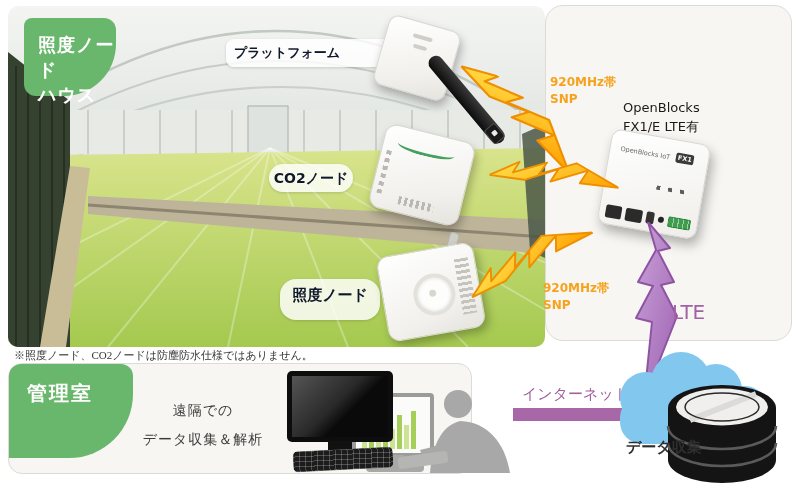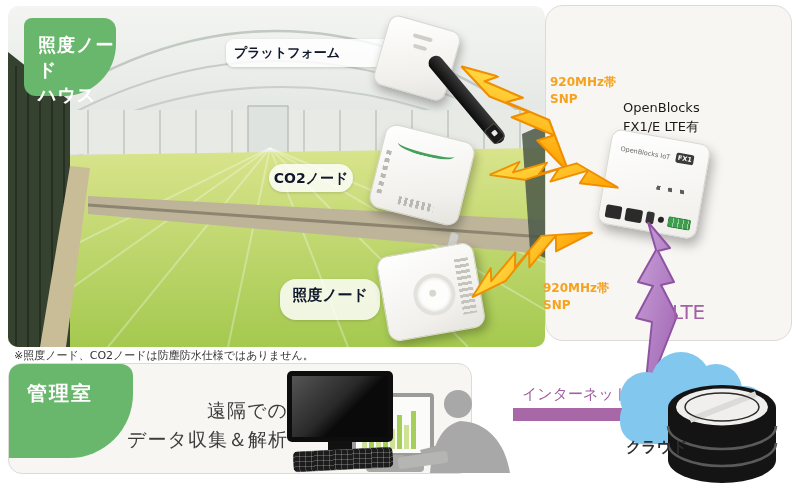--- a/index.html
+++ b/index.html
@@ -27,23 +27,23 @@
     box-shadow:0 1px 3px rgba(0,0,0,0.15);}
   #label-temp{left:218px;top:33px;width:178px;padding:5px 8px;font-size:13px;line-height:18px;box-sizing:border-box;}
   #label-co2{left:261px;top:158px;width:84px;height:28px;font-size:14px;line-height:28px;text-align:center;border-radius:14px;}
   #label-light{left:272px;top:273px;width:100px;height:41px;font-size:15px;line-height:33px;text-align:center;border-radius:16px;}
   
   .radio-label{color:#f6a21d;font-size:12px;font-weight:bold;line-height:17px;}
   #gateway-name{left:623px;top:98px;font-size:13px;font-weight:500;color:#1b1b1b;line-height:19px;}
   #lte-label{left:672px;top:300px;font-size:20px;color:#a261a5;}
   #internet-label{left:522px;top:385px;font-size:15px;font-weight:500;color:#a0609f;}
   #cloud-label{left:626px;top:438px;font-size:15px;font-weight:600;color:#2e2e2e;}
-  #note{left:14px;top:348px;font-size:11px;color:#333;}
-  #mgmt-desc{left:118px;top:396px;width:170px;text-align:right;color:#3c3c3c;
-    font-size:19px;font-weight:500;line-height:29px;letter-spacing:1px;}
+  #note{left:14px;top:348px;font-size:11px;color:#333;font-family:Liberation Serif, serif;}
+  #mgmt-desc{left:118px;top:396px;width:170px;text-align:center;color:#3c3c3c;
+    font-size:14px;font-weight:500;line-height:29px;letter-spacing:1px;}
   
   .device{background:linear-gradient(160deg,#ffffff 0%,#f1f0ec 70%,#e4e3de 100%);
     border:1px solid #d8d7d2;box-shadow:3px 5px 10px rgba(0,0,0,0.28);}
   #dev-temp{left:372px;top:16px;width:72px;height:70px;border-radius:10px;transform:rotate(16deg);}
   #dev-temp .slot{position:absolute;left:26px;top:12px;width:20px;height:4px;background:#cfcec9;border-radius:2px;}
   #dev-temp .slot2{top:22px;width:14px;left:29px;}
   #temp-probe{left:420px;top:50px;width:110px;height:15px;border-radius:8px;
     background:linear-gradient(180deg,#3a3a3a,#0c0c0c);transform:rotate(50deg);transform-origin:8px 8px;}
   #temp-probe .cap{position:absolute;right:2px;top:1px;width:16px;height:12px;background:#191919;border:1px solid #4a4a4a;border-radius:3px;}
   #temp-probe .cap i{position:absolute;left:5px;top:3px;width:5px;height:5px;background:#e8e8e8;border-radius:1px;}
@@ -267,21 +267,21 @@
     <g>
       <path d="M70,60 L70,112 A54,23 0 0 0 178,112 L178,60 Z" fill="#141414"></path>
       <path d="M70,78 A54,23 0 0 0 178,78" stroke="#5a5a5a" stroke-width="2.5" fill="none"></path>
       <path d="M70,95 A54,23 0 0 0 178,95" stroke="#5a5a5a" stroke-width="2.5" fill="none"></path>
       <ellipse cx="124" cy="60" rx="54" ry="23" fill="#141414"></ellipse>
       <ellipse cx="124" cy="59" rx="46" ry="18.5" fill="#f0efed"></ellipse>
       <path d="M92,72 L158,46" stroke="#dcdbd8" stroke-width="6" fill="none"></path>
       <ellipse cx="124" cy="59" rx="37" ry="14" fill="none" stroke="#2a2a2a" stroke-width="1.5"></ellipse>
     </g>
   </svg>
-  <div class="abs" id="cloud-label">クラウド</div>
+  <div class="abs" id="cloud-label">データ収集</div>
 
   <div class="abs" id="mgmt-panel">
     <div class="abs green-badge" id="badge-mgmt">管理室</div>
   </div>
   <div class="abs" id="mgmt-desc">
     <div>遠隔での</div>
     <div>データ収集＆解析</div>
   </div>
 
   <div class="abs" id="monitor2">

